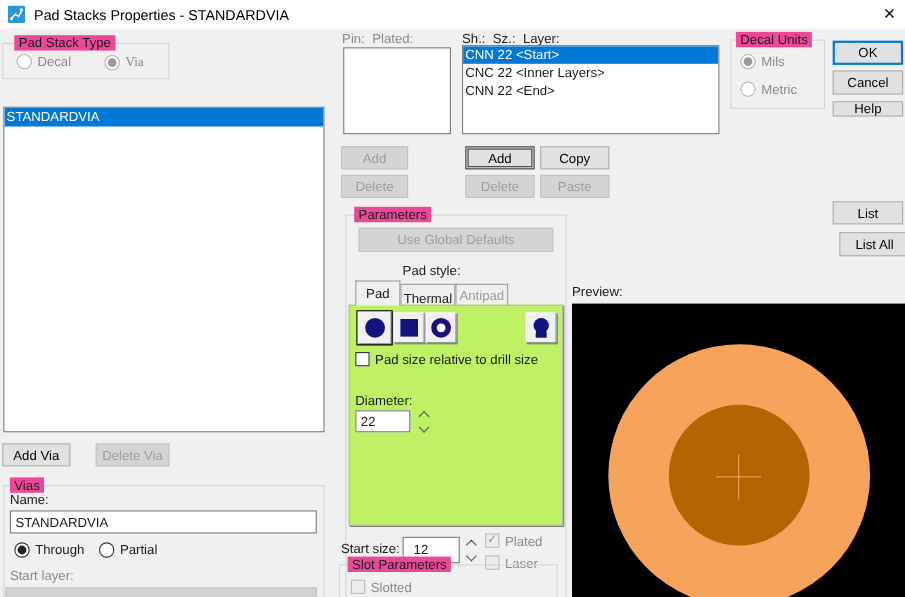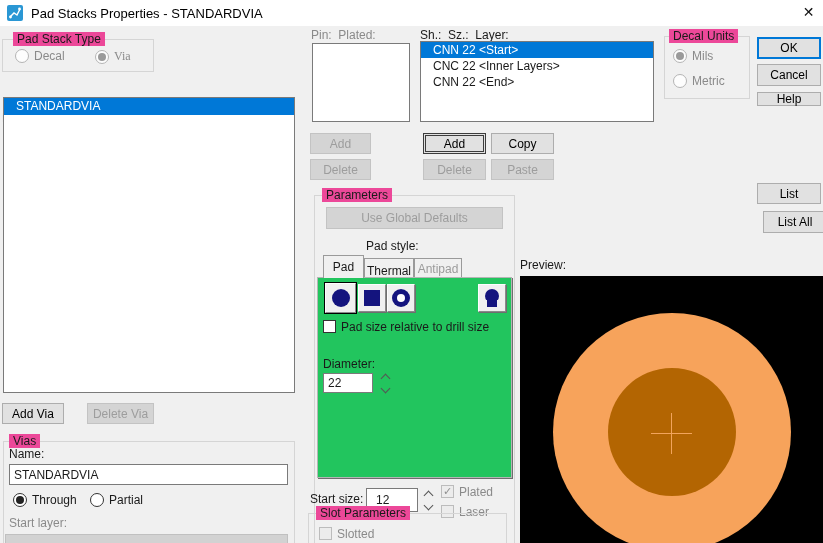--- a/index.html
+++ b/index.html
@@ -21,21 +21,21 @@
 
   
   .btn{display:flex;align-items:center;justify-content:center;background:#e1e1e1;
        border:1px solid #adadad;font-size:12px;color:#000;box-sizing:border-box;cursor:pointer;}
   .btn.default{border:2px solid #0078d7;}
   .btn.focused{border:1px solid #3c3c3c;outline:1px solid #3c3c3c;outline-offset:-3px;}
   .btn.disabled{background:#d4d4d4;border:1px solid #c3c3c3;color:#9d9d9d;cursor:default;}
 
   
   .listbox{background:#fff;border:1px solid #7a7a7a;box-sizing:border-box;overflow:hidden;}
-  .lrow{height:17px;line-height:17px;padding-left:12px;white-space:pre;}
+  .lrow{height:17px;line-height:17px;padding-left:2px;white-space:pre;}
   .lrow.selected{background:#0078d7;color:#fff;}
 
   
   .radio{display:flex;align-items:center;gap:5px;cursor:pointer;}
   .radio .ring{width:12px;height:12px;border:1px solid #333;border-radius:50%;background:#fff;position:relative;flex:none;}
   .radio.checked .ring::after{content:"";position:absolute;inset:2px;border-radius:50%;background:#222;}
   .radio.disabled .ring{border-color:#b4b4b4;background:#fdfdfd;}
   .radio.disabled.checked .ring::after{background:#9a9a9a;}
   .radio.disabled span.rlabel{color:#8a8a8a;}
 
@@ -52,21 +52,21 @@
   
   .spinner{display:flex;flex-direction:column;justify-content:center;gap:3px;width:14px;align-items:center;cursor:pointer;}
   .chevu{width:6px;height:6px;border-left:1px solid #555;border-top:1px solid #555;transform:rotate(45deg);}
   .chevd{width:6px;height:6px;border-right:1px solid #555;border-bottom:1px solid #555;transform:rotate(45deg);}
 
   
   .tab{box-sizing:border-box;border:1px solid #9a9a9a;border-bottom:none;background:#f0f0f0;
        display:flex;align-items:center;justify-content:center;cursor:pointer;}
   .tab.inactive{border-bottom:none;}
   .tab.disabled{color:#9b9b9b;}
-  .tabpanel{background:#22c55e;border:1px solid #b5b5b5;box-shadow:1px 1px 0 #6e6e6e;box-sizing:border-box;}
+  .tabpanel{background:#bef264;border:1px solid #b5b5b5;box-shadow:1px 1px 0 #6e6e6e;box-sizing:border-box;}
 
   
   .shapebtn{background:#f0f0f0;border:1px solid #8a8a8a;border-top-color:#fdfdfd;border-left-color:#fdfdfd;
             box-shadow:1px 1px 0 #6e6e6e;display:flex;align-items:center;justify-content:center;box-sizing:border-box;cursor:pointer;}
   .shapebtn.selected{outline:1.5px solid #000;}
 
   .disabledbar{background:#d2d2d2;border:1px solid #c0c0c0;box-sizing:border-box;}
 
   
   .preview{background:#000;overflow:hidden;}

